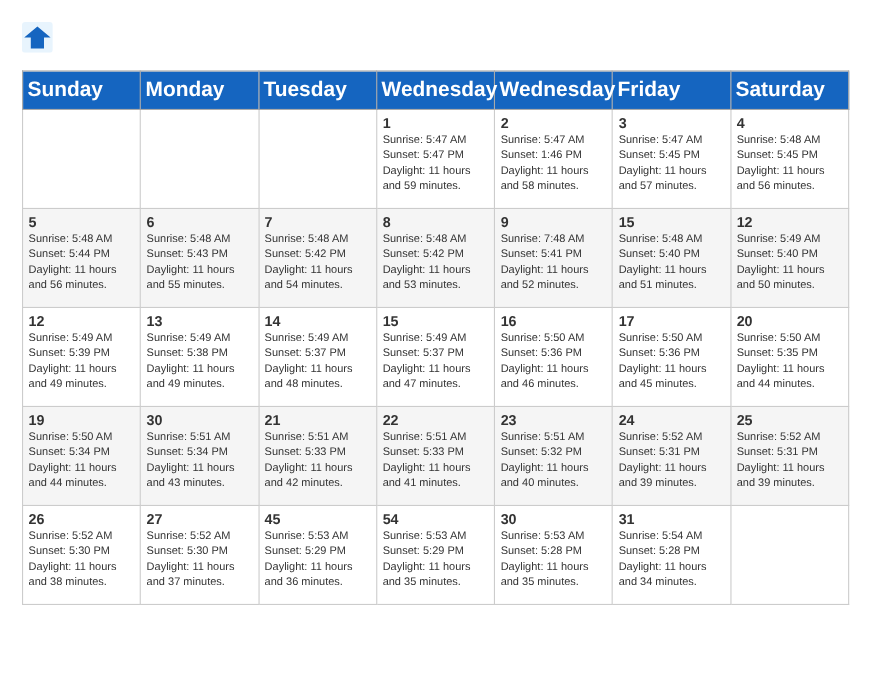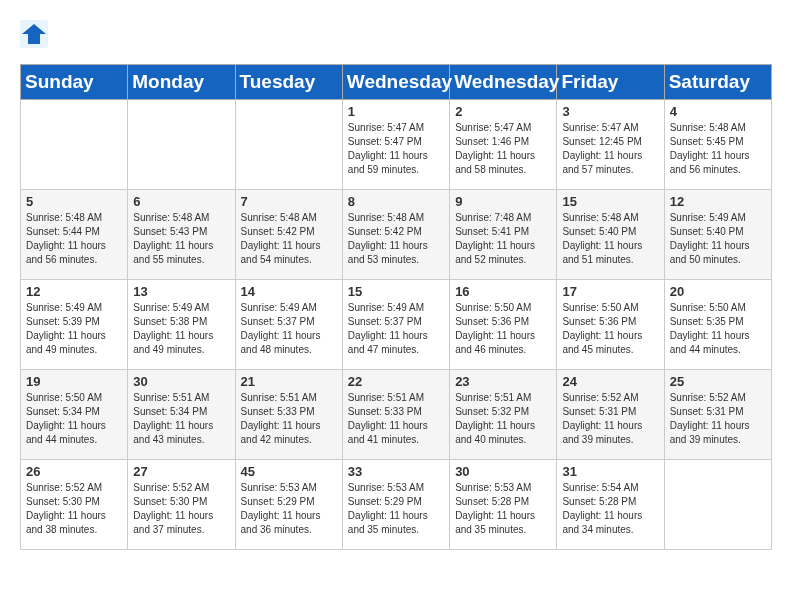--- a/index.html
+++ b/index.html
@@ -141,21 +141,21 @@
         <td>
           <span class="day-number">2</span>
           <div class="day-info">Sunrise: 5:47 AM
 Sunset: 1:46 PM
 Daylight: 11 hours
 and 58 minutes.</div>
         </td>
         <td>
           <span class="day-number">3</span>
           <div class="day-info">Sunrise: 5:47 AM
-Sunset: 12:45 PM
+Sunset: 5:45 PM
 Daylight: 11 hours
 and 57 minutes.</div>
         </td>
         <td>
           <span class="day-number">4</span>
           <div class="day-info">Sunrise: 5:48 AM
 Sunset: 5:45 PM
 Daylight: 11 hours
 and 56 minutes.</div>
         </td>
@@ -329,21 +329,21 @@
 and 37 minutes.</div>
         </td>
         <td>
           <span class="day-number">45</span>
           <div class="day-info">Sunrise: 5:53 AM
 Sunset: 5:29 PM
 Daylight: 11 hours
 and 36 minutes.</div>
         </td>
         <td>
-          <span class="day-number">33</span>
+          <span class="day-number">54</span>
           <div class="day-info">Sunrise: 5:53 AM
 Sunset: 5:29 PM
 Daylight: 11 hours
 and 35 minutes.</div>
         </td>
         <td>
           <span class="day-number">30</span>
           <div class="day-info">Sunrise: 5:53 AM
 Sunset: 5:28 PM
 Daylight: 11 hours

